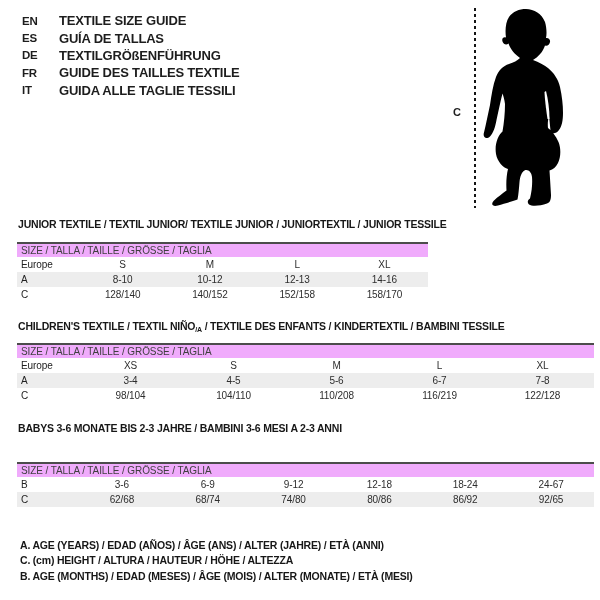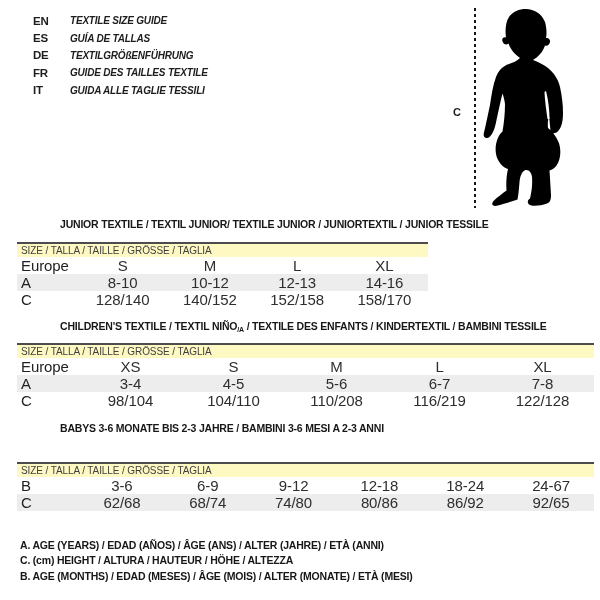--- a/index.html
+++ b/index.html
@@ -3,55 +3,55 @@
 <meta charset="utf-8">
 <style>
   * { margin:0; padding:0; box-sizing:border-box; }
   html,body { background:#ffffff; }
   .page {
     position:relative; width:600px; height:600px; background:#ffffff;
     font-family:"Liberation Sans", sans-serif; color:#1d1d1d; overflow:hidden;
   }
 
   
-  .lang-block { position:absolute; left:33px; top:12px; }
+  .lang-block { position:absolute; left:22px; top:12px; }
   .lang-row { display:flex; height:17.4px; align-items:center; }
   .lang-code { width:37px; font-size:11.5px; font-weight:700; letter-spacing:-0.2px; }
-  .lang-label { font-size:10px; font-weight:700; letter-spacing:-0.2px;font-style:italic; }
+  .lang-label { font-size:13px; font-weight:700; letter-spacing:-0.2px; }
 
   
   .figure { position:absolute; left:440px; top:0; width:160px; height:215px; }
   .measure-line {
     position:absolute; left:34px; top:8px; width:2px; height:200px;
     background:repeating-linear-gradient(to bottom, #141414 0 3px, transparent 3px 6px);
   }
   .measure-label {
     position:absolute; left:13px; top:106px; font-size:11px; font-weight:700;
   }
   .silhouette { position:absolute; left:42px; top:7px; }
 
   
   .sec-title {
     position:absolute; left:18px; font-size:10.5px; font-weight:700;
-    letter-spacing:-0.2px; color:#171717; line-height:15.5px; white-space:nowrap;margin-left:42px;
+    letter-spacing:-0.2px; color:#171717; line-height:15.5px; white-space:nowrap;
   }
   .sec-title sub { font-size:7px; vertical-align:-2px; }
 
   
   table.size-table {
     position:absolute; border-collapse:collapse; table-layout:fixed;
     font-family:"Liberation Sans", sans-serif;
   }
   table.size-table th {
-    background:#fef9c3; border-top:2px solid #4c4c4c;
+    background:#f0abfc; border-top:2px solid #4c4c4c;
     font-size:10px; font-weight:400; color:#3f3f3f; text-align:left;
     height:14px; padding:0 0 0 4px; letter-spacing:-0.1px; white-space:nowrap;
   }
   table.size-table td {
-    height:15px; font-size:15px; color:#2e2e2e; text-align:center;
+    height:15px; font-size:10px; color:#2e2e2e; text-align:center;
     padding:0; letter-spacing:-0.1px; vertical-align:middle;margin-left:15px;
   }
   table.size-table td.row-label { text-align:left; padding-left:4px; color:#222; }
   table.size-table tr.alt td { background:#ededed; }
 
   #table-junior  { left:17px; top:242px; width:411px; }
   #table-children{ left:17px; top:343px; width:577px; }
   #table-babies  { left:17px; top:462px; width:577px; }
   #title-junior  { top:217px; }
   #title-children{ top:319px; }

